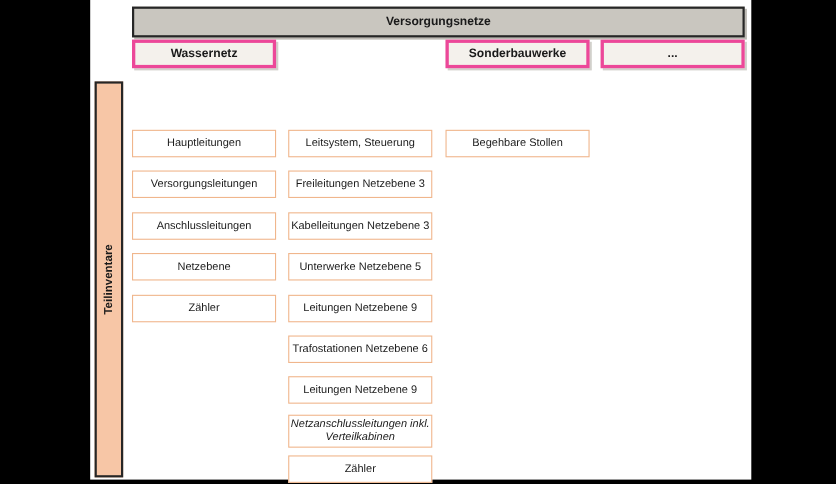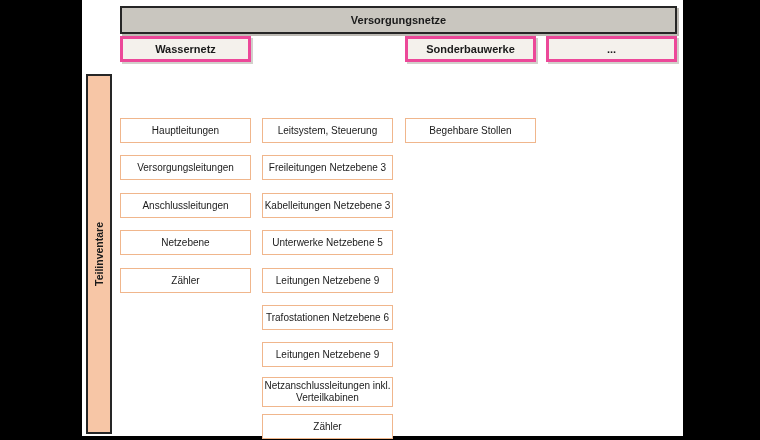--- a/index.html
+++ b/index.html
@@ -36,21 +36,21 @@
     font-weight:bold;font-size:11px;
   }
   .item{
     width:131px;height:25px;
     background:#fff;
     border:1.5px solid #f0b68c;
     font-size:10px;line-height:12px;
     white-space:pre-line;
     margin-top:44px;
   }
-  .tall{height:30px;}
+  .tall{height:30px;font-style:italic;}
   .sidebar{
     position:absolute;left:4px;top:74px;width:26px;height:360px;
     background:#f7c6a6;
     border:2px solid #262626;
     box-sizing:border-box;
     display:flex;align-items:center;justify-content:center;
   }
   .vtext{
     transform:rotate(-90deg);
     white-space:nowrap;

